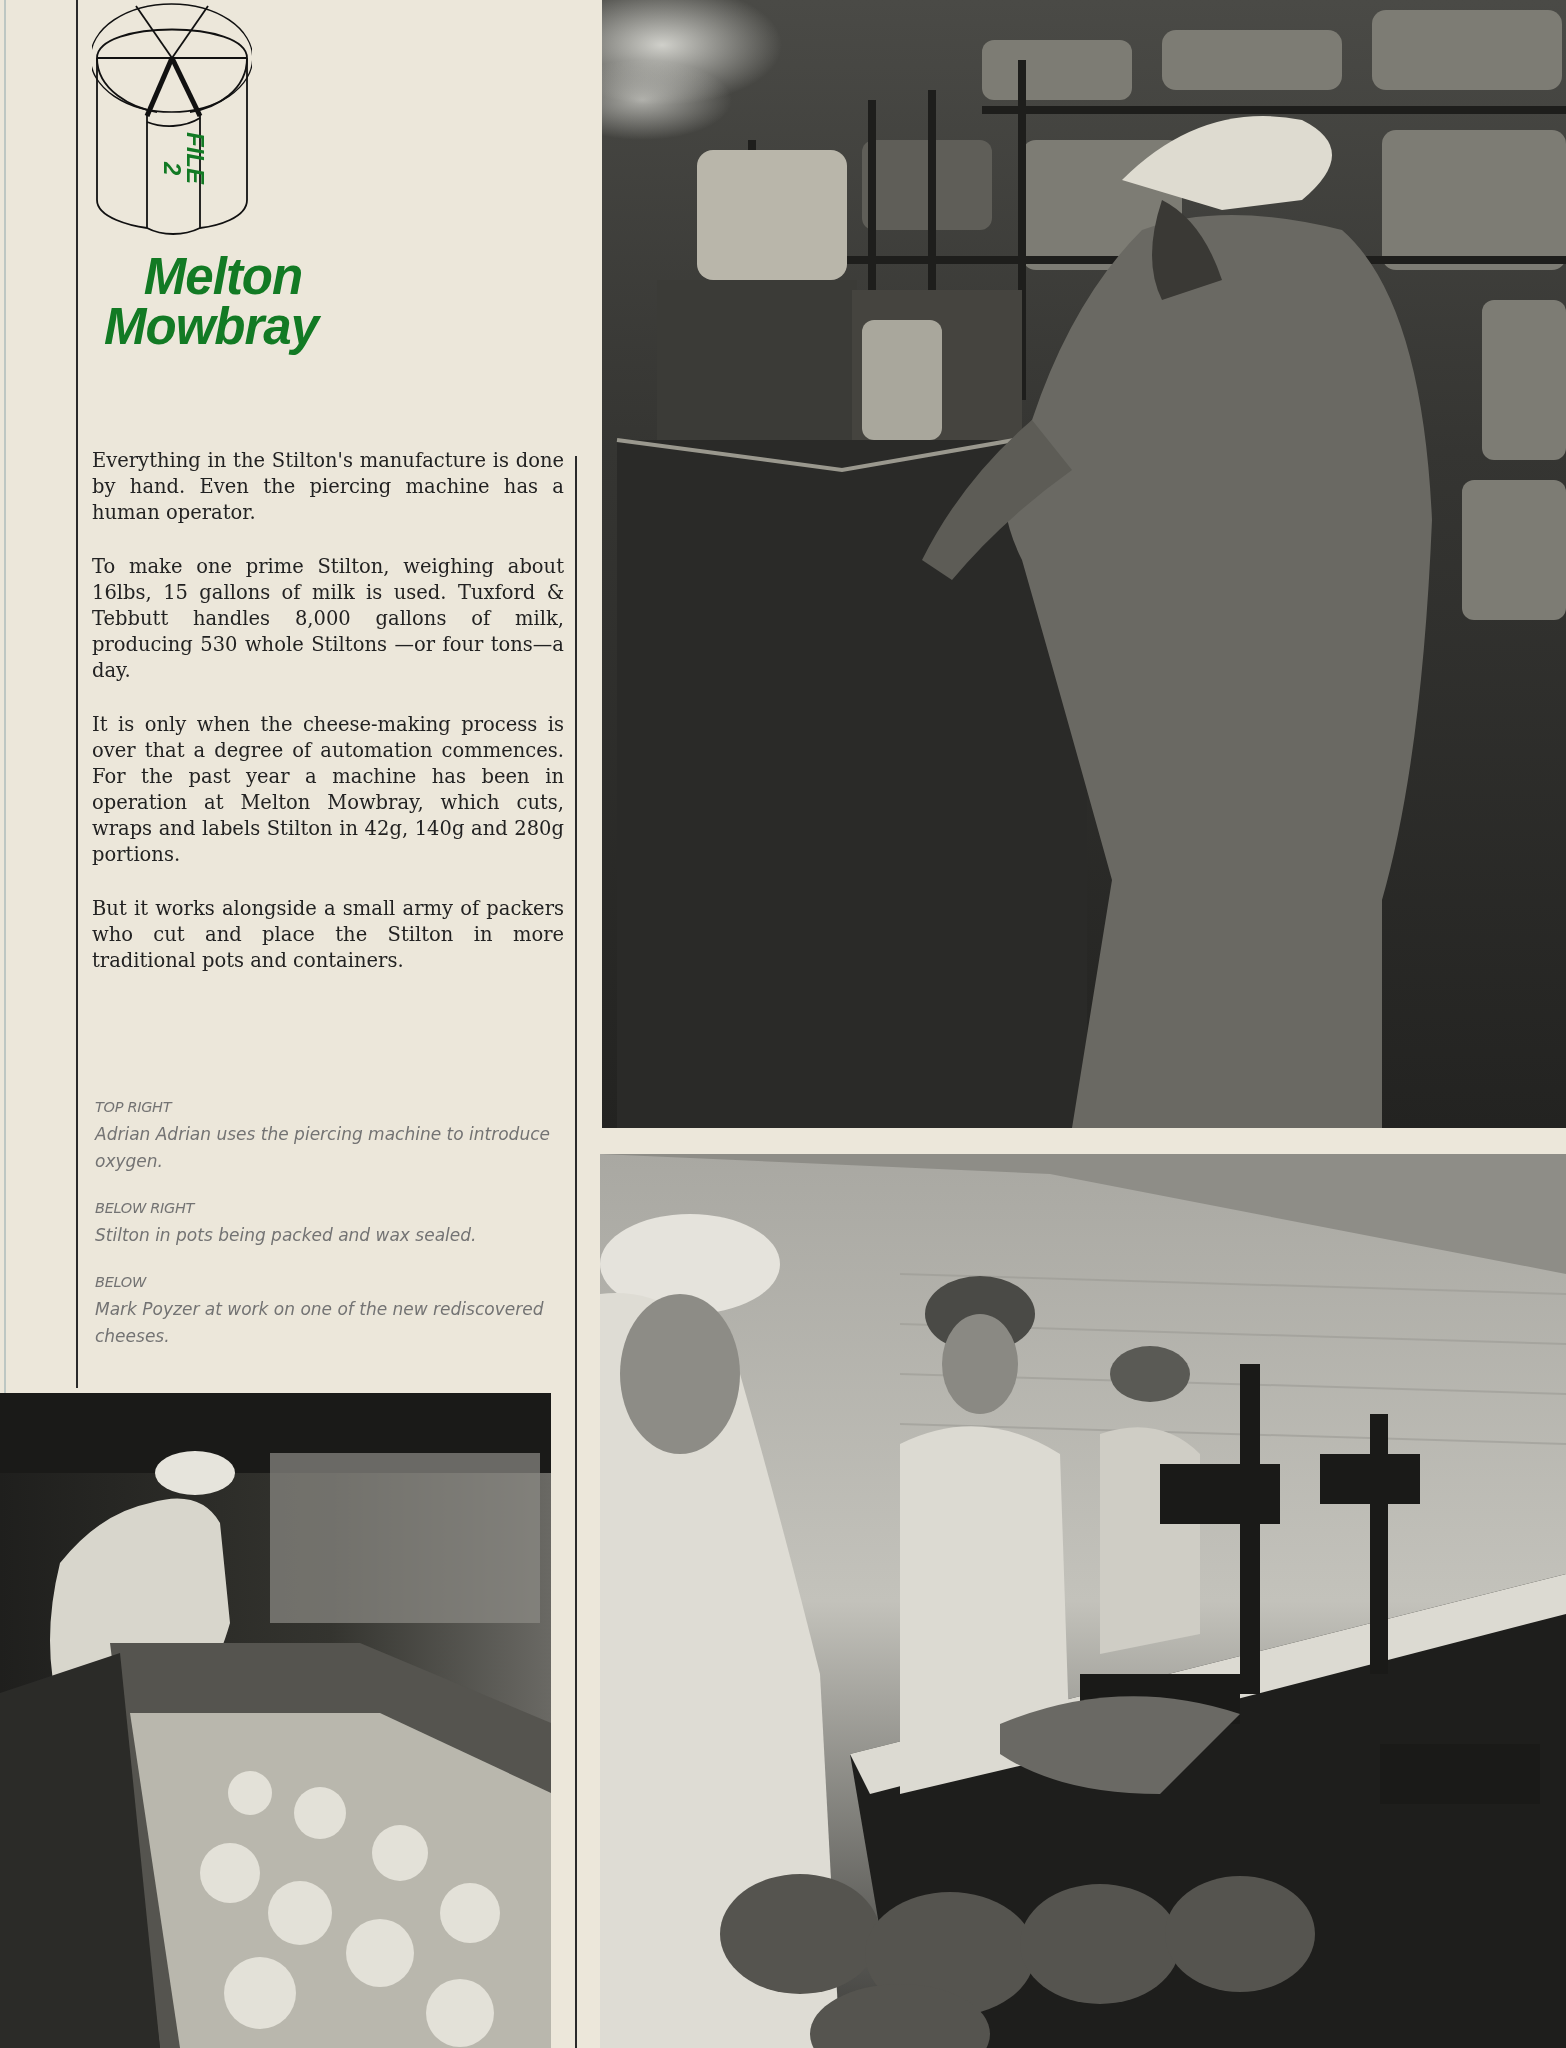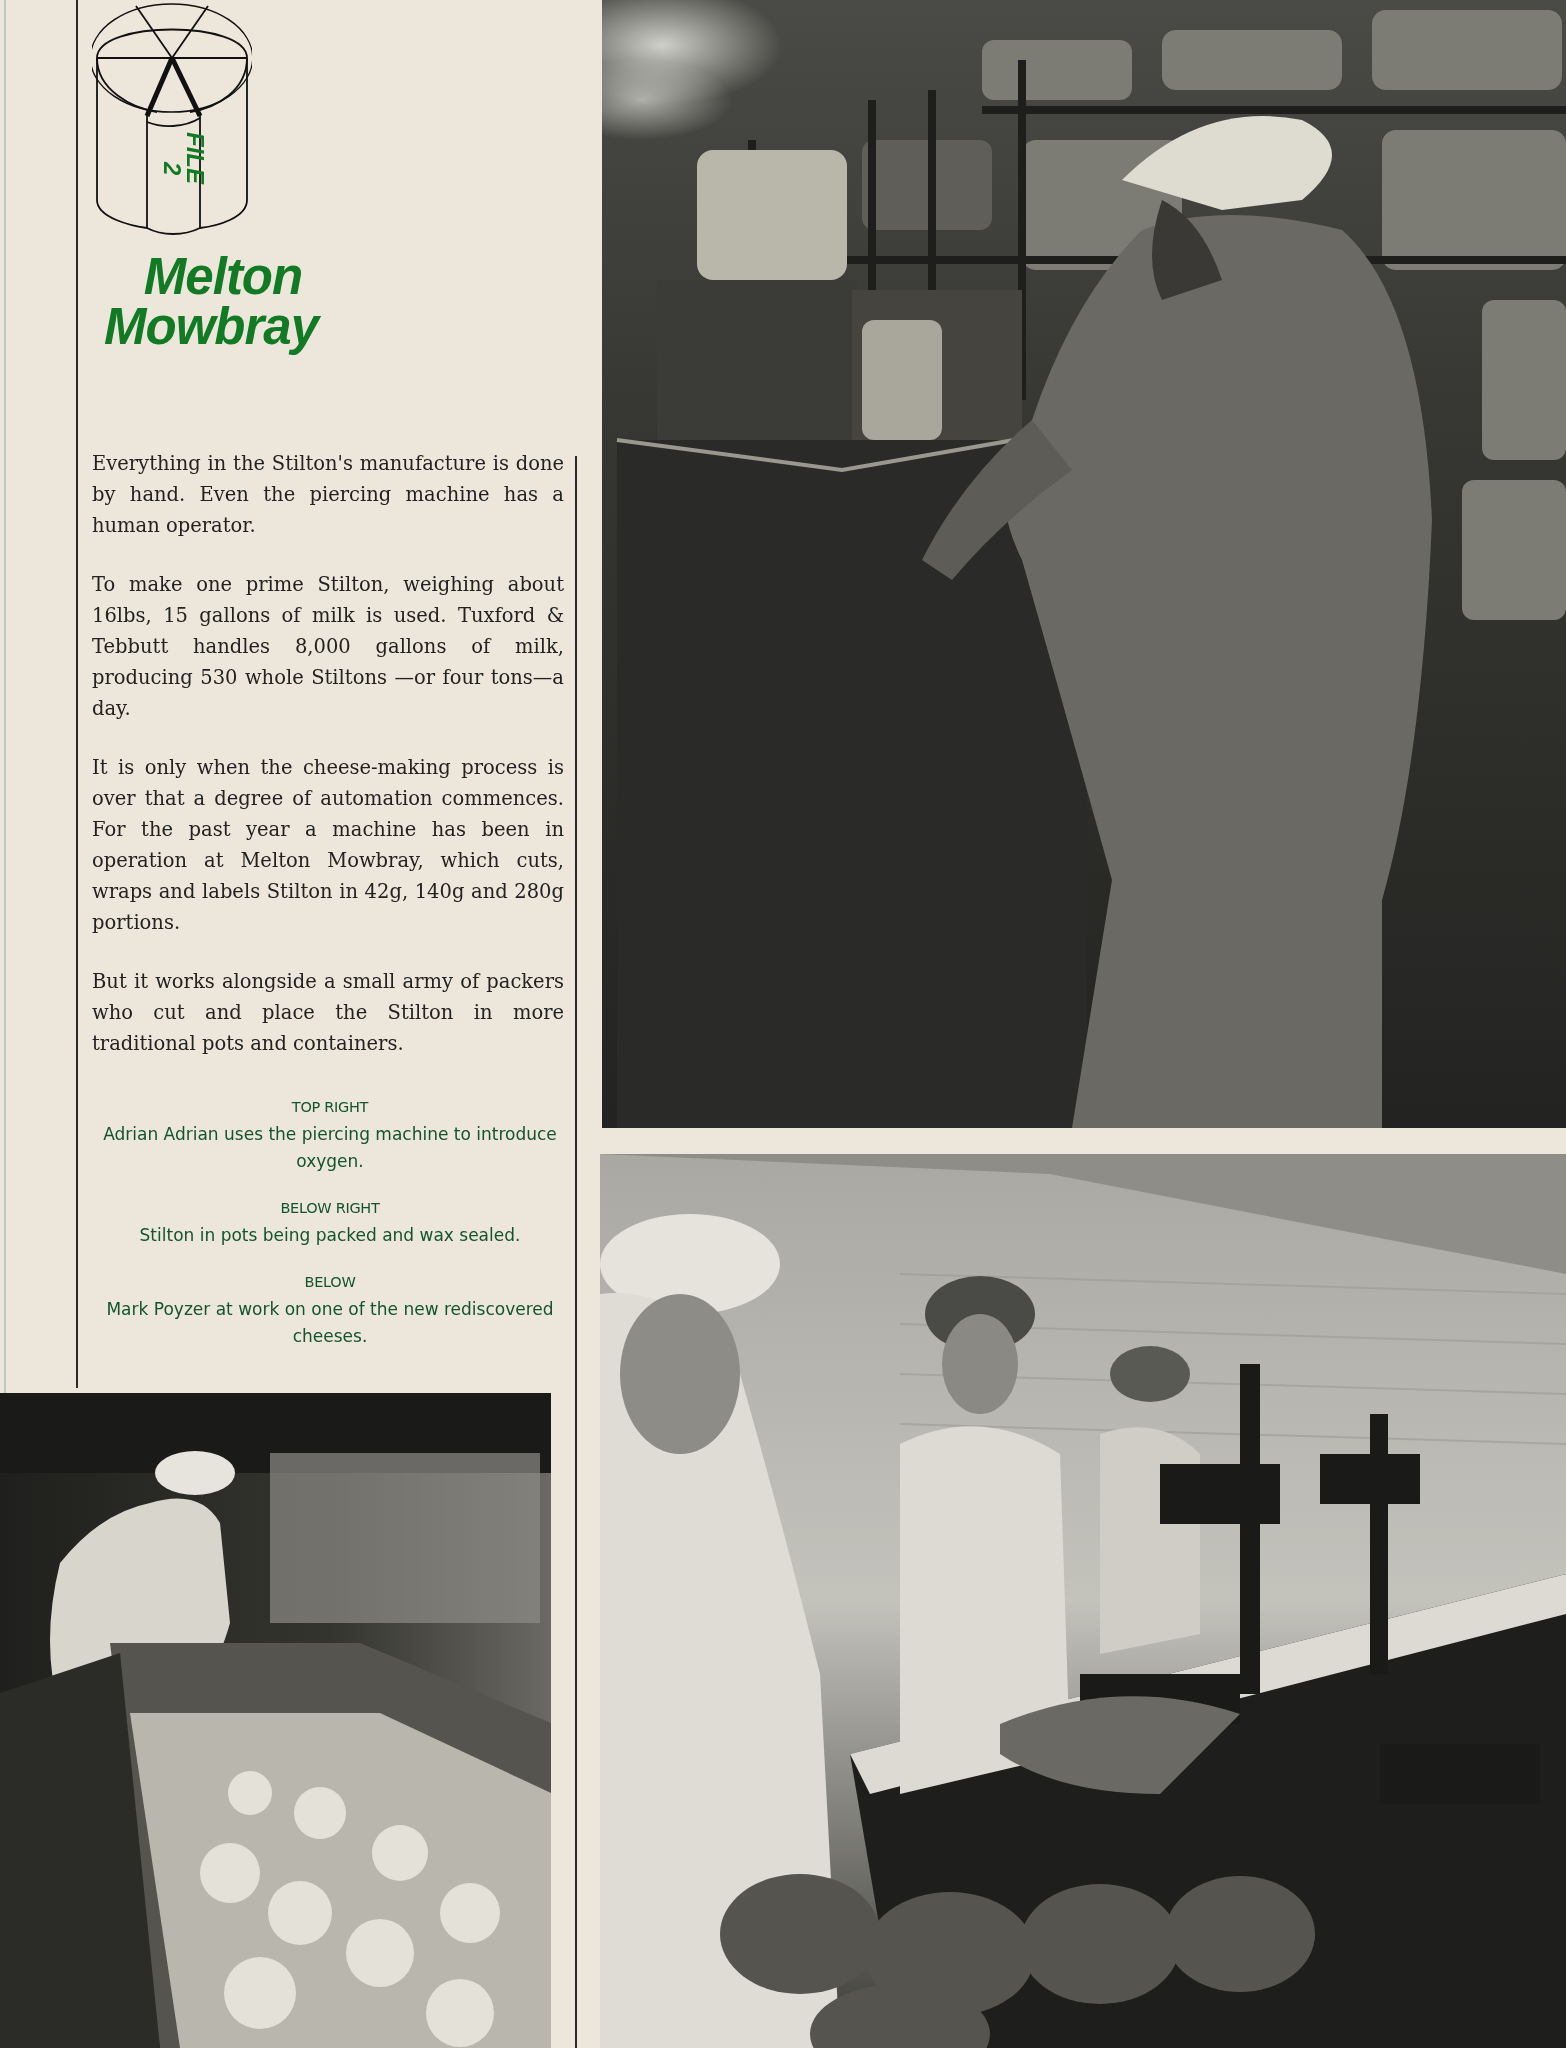--- a/index.html
+++ b/index.html
@@ -15,25 +15,25 @@
 
   
   .logo { position: absolute; left: 92px; top: 0; width: 160px; height: 240px; }
   .title { position: absolute; left: 104px; top: 252px; color: #127a24;
     font-family: "Liberation Sans", sans-serif; font-weight: bold; font-style: italic;
     font-size: 51px; line-height: 50px; letter-spacing: -1px; text-align: center; }
   .title div { white-space: nowrap; }
   .title .l1 { padding-left: 24px; }
 
   .body-text { position: absolute; left: 92px; top: 448px; width: 472px;
-    font-family: "DejaVu Serif", serif; font-size: 19.5px; line-height: 31px; color: #222; text-align: justify; }
+    font-family: "DejaVu Serif", serif; font-size: 19.5px; line-height: 26px; color: #222; text-align: justify; }
   .body-text p { margin: 0 0 28px 0; }
 
   .captions { position: absolute; left: 95px; top: 1094px; width: 470px;
-    font-family: "DejaVu Sans", sans-serif; font-size: 17px; line-height: 27px; color: #14532d; text-align: center; }
+    font-family: "DejaVu Sans", sans-serif; font-style: italic; font-size: 17px; line-height: 27px; color: #737373; }
   .captions .cap { margin-bottom: 20px; }
   .captions .label { font-size: 14.5px; letter-spacing: -0.3px; }
 
   .photo { position: absolute; overflow: hidden; }
   .photo svg { display: block; width: 100%; height: 100%; }
   .photo-top { left: 602px; top: 0; width: 964px; height: 1128px; background: #2c2c2a; }
   .photo-bl { left: 0; top: 1393px; width: 551px; height: 655px; background: #262624; }
   .photo-br { left: 600px; top: 1154px; width: 966px; height: 894px; background: #8a8a86; }
 </style>
 </head>

